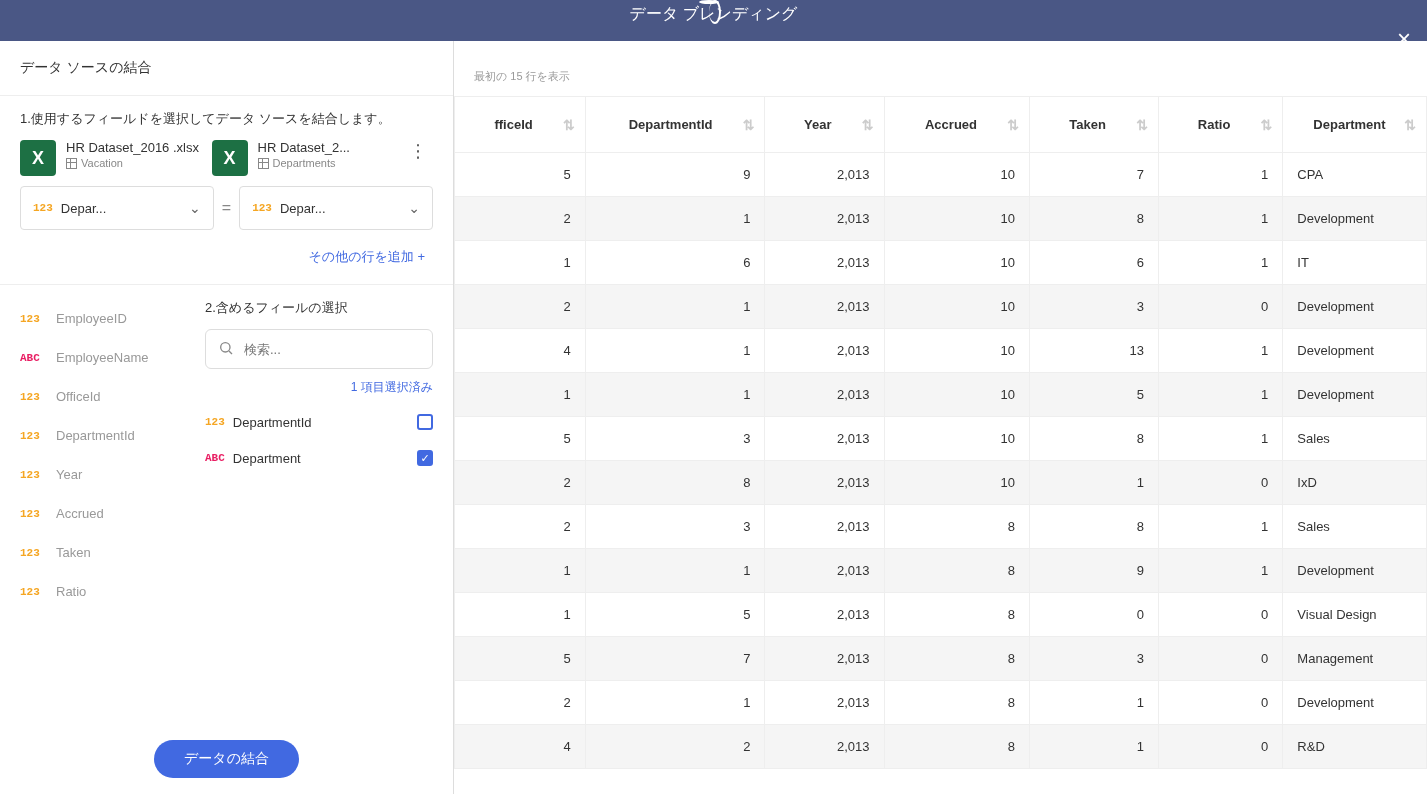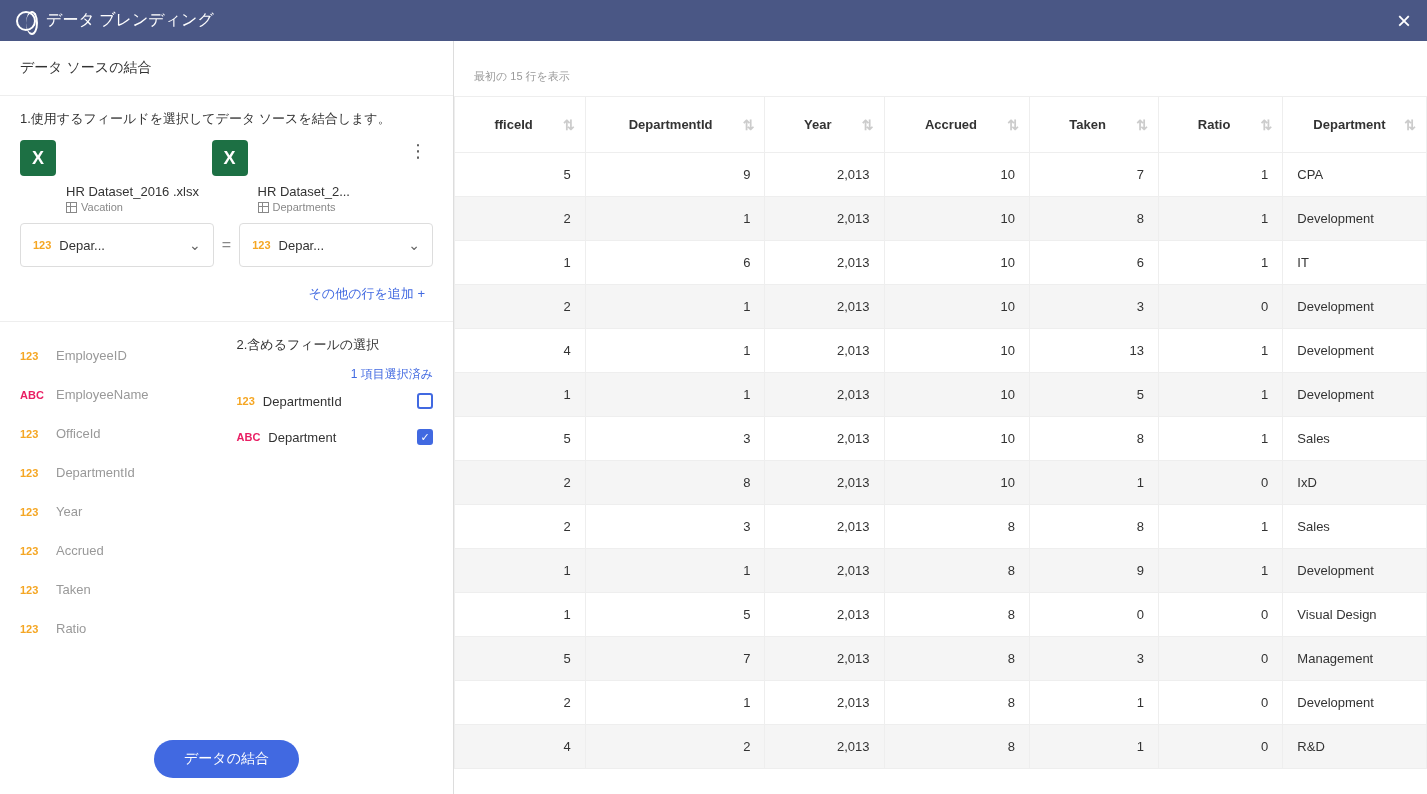--- a/index.html
+++ b/index.html
@@ -1,55 +1,55 @@
 <!DOCTYPE html>
 <html><head>
 <meta charset="utf-8">
 <style>
 * { box-sizing: border-box; margin: 0; padding: 0; }
 body { font-family: -apple-system, BlinkMacSystemFont, "Segoe UI", sans-serif; font-size: 13px; color: #333; background: #fff; width: 1427px; height: 794px; overflow: hidden; }
-.header { background: #4a5785; color: #fff; height: 41px; display: flex; align-items: center; padding: 0 16px; }
+.header { background: #4a5785; color: #fff; height: 41px; display: flex; align-items: center; padding: 0 16px; flex-direction: column; }
 .header-icon { width: 20px; height: 20px; border: 2px solid #fff; border-radius: 50%; margin-right: 10px; position: relative; }
 .header-icon::after { content: ''; position: absolute; left: 8px; top: -2px; width: 10px; height: 20px; border: 2px solid #fff; border-radius: 50%; border-left: none; }
 .header-title { font-size: 16px; font-weight: 400; }
 .close-btn { margin-left: auto; font-size: 24px; cursor: pointer; color: #fff; }
 .main { display: flex; height: calc(100% - 41px); }
 .left-panel { width: 454px; border-right: 1px solid #ddd; display: flex; flex-direction: column; }
 .left-section-title { padding: 18px 20px; font-size: 14px; color: #333; border-bottom: 1px solid #eee; }
 .join-area { padding: 14px 20px 0 20px; }
 .step-label { font-size: 13px; color: #333; margin-bottom: 12px; }
 .sources-row { display: flex; align-items: flex-start; gap: 8px; margin-bottom: 10px; }
 .source-card { display: flex; align-items: flex-start; flex: 1; }
 .excel-icon { width: 36px; height: 36px; background: #1d7044; border-radius: 4px; display: flex; align-items: center; justify-content: center; color: #fff; font-weight: bold; font-size: 18px; margin-right: 10px; flex-shrink: 0; }
-.source-info { flex: 1; min-width: 0; margin-top: 44px; }
+.source-info { flex: 1; min-width: 0; }
 .source-name { font-size: 13px; color: #333; white-space: nowrap; overflow: hidden; text-overflow: ellipsis; }
 .source-sub { font-size: 11px; color: #888; display: flex; align-items: center; gap: 4px; margin-top: 2px; }
 .table-icon { width: 11px; height: 11px; border: 1.5px solid #888; position: relative; display: inline-block; }
 .table-icon::before { content: ''; position: absolute; top: 3px; left: 0; right: 0; height: 1px; background: #888; }
 .table-icon::after { content: ''; position: absolute; top: 0; bottom: 0; left: 3px; width: 1px; background: #888; }
 .more-icon { color: #555; font-size: 18px; padding: 0 6px; cursor: pointer; }
 .join-row { display: flex; align-items: center; gap: 8px; margin-top: 10px; }
 .join-select { flex: 1; border: 1px solid #ddd; border-radius: 4px; height: 44px; display: flex; align-items: center; padding: 0 12px; cursor: pointer; }
-.type-badge { font-size: 11px; font-weight: bold; margin-right: 8px; }
+.type-badge { font-size: 11px; font-weight: bold; margin-right: 8px; font-family: Liberation Mono, monospace; }
 .type-123 { color: #f5a623; }
 .type-abc { color: #e91e63; }
 .join-field-name { flex: 1; font-size: 13px; white-space: nowrap; overflow: hidden; text-overflow: ellipsis; }
 .chevron { color: #666; font-size: 14px; }
 .equals { color: #888; font-size: 16px; }
 .add-row-link { text-align: right; padding: 18px 28px; color: #4169e1; font-size: 13px; cursor: pointer; }
 .fields-section { border-top: 1px solid #eee; padding: 14px 20px; display: flex; gap: 20px; flex: 1; overflow: hidden; }
 .fields-col { flex: 1; display: flex; flex-direction: column; }
 .fields-col-title { font-size: 13px; color: #333; margin-bottom: 12px; }
 .field-item { display: flex; align-items: center; padding: 12px 0; font-size: 13px; }
 .field-item .type-badge { width: 28px; flex-shrink: 0; }
 .field-name-dim { color: #999; }
 .search-box { border: 1px solid #ddd; border-radius: 6px; height: 40px; display: flex; align-items: center; padding: 0 12px; margin-bottom: 10px; }
 .search-icon { color: #888; margin-right: 10px; }
 .search-input { border: none; outline: none; flex: 1; font-size: 13px; }
-.selected-count { text-align: right; color: #4169e1; font-size: 12px; margin-bottom: 0; }
+.selected-count { text-align: right; color: #4169e1; font-size: 12px; margin-bottom: 8px; }
 .include-item { display: flex; align-items: center; padding: 10px 0; }
 .include-item .field-label { flex: 1; font-size: 13px; }
 .checkbox { width: 16px; height: 16px; border: 2px solid #4169e1; border-radius: 3px; cursor: pointer; display: flex; align-items: center; justify-content: center; }
 .checkbox.checked { background: #4169e1; color: #fff; font-size: 11px; }
 .footer-btn-wrap { padding: 16px; display: flex; justify-content: center; }
 .primary-btn { background: #4169e1; color: #fff; border: none; border-radius: 20px; padding: 10px 30px; font-size: 14px; cursor: pointer; }
 .right-panel { flex: 1; display: flex; flex-direction: column; overflow: hidden; }
 .right-header { padding: 12px 20px; }
 .right-title { font-size: 14px; color: #555; }
 .right-sub { font-size: 11px; color: #999; margin-top: 16px; }
@@ -147,20 +147,29 @@
             <span class="type-badge type-123">123</span>
             <span class="field-name-dim">Taken</span>
           </div>
           <div class="field-item">
             <span class="type-badge type-123">123</span>
             <span class="field-name-dim">Ratio</span>
           </div>
         </div>
       <div class="fields-col">
         <div class="fields-col-title">2.含めるフィールの選択</div>
+        <div class="search-box">
+          <span class="search-icon">
+            <svg width="16" height="16" viewBox="0 0 24 24" fill="none" stroke="currentColor" stroke-width="2">
+                <circle cx="11" cy="11" r="7"></circle>
+                <line x1="21" y1="21" x2="16.5" y2="16.5"></line>
+              </svg>
+          </span>
+          <input class="search-input" placeholder="検索..." style="">
+        </div>
         <div class="selected-count">1 項目選択済み</div>
         <div id="col2">
             <div class="include-item">
               <span class="type-badge type-123">123</span>
               <span class="field-label">DepartmentId</span>
               <span class="checkbox"></span>
             </div>
             <div class="include-item">
               <span class="type-badge type-abc">ABC</span>
               <span class="field-label">Department</span>

